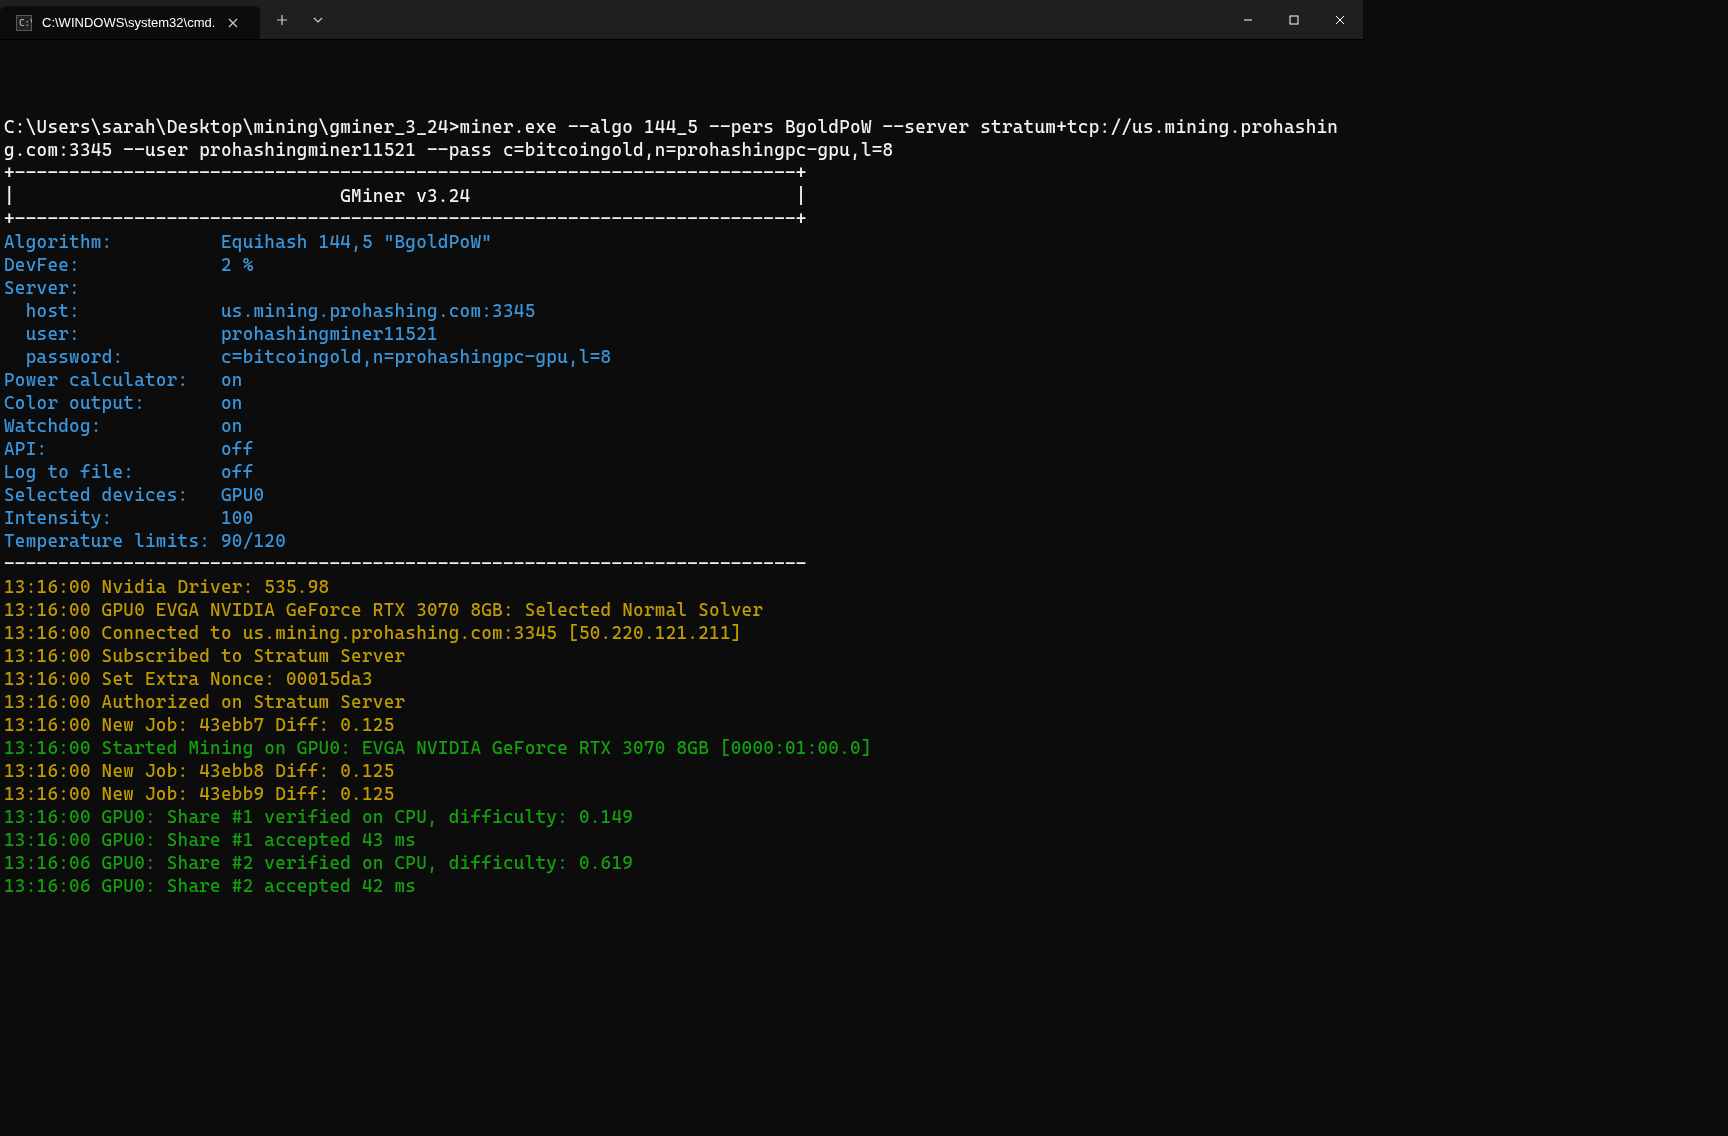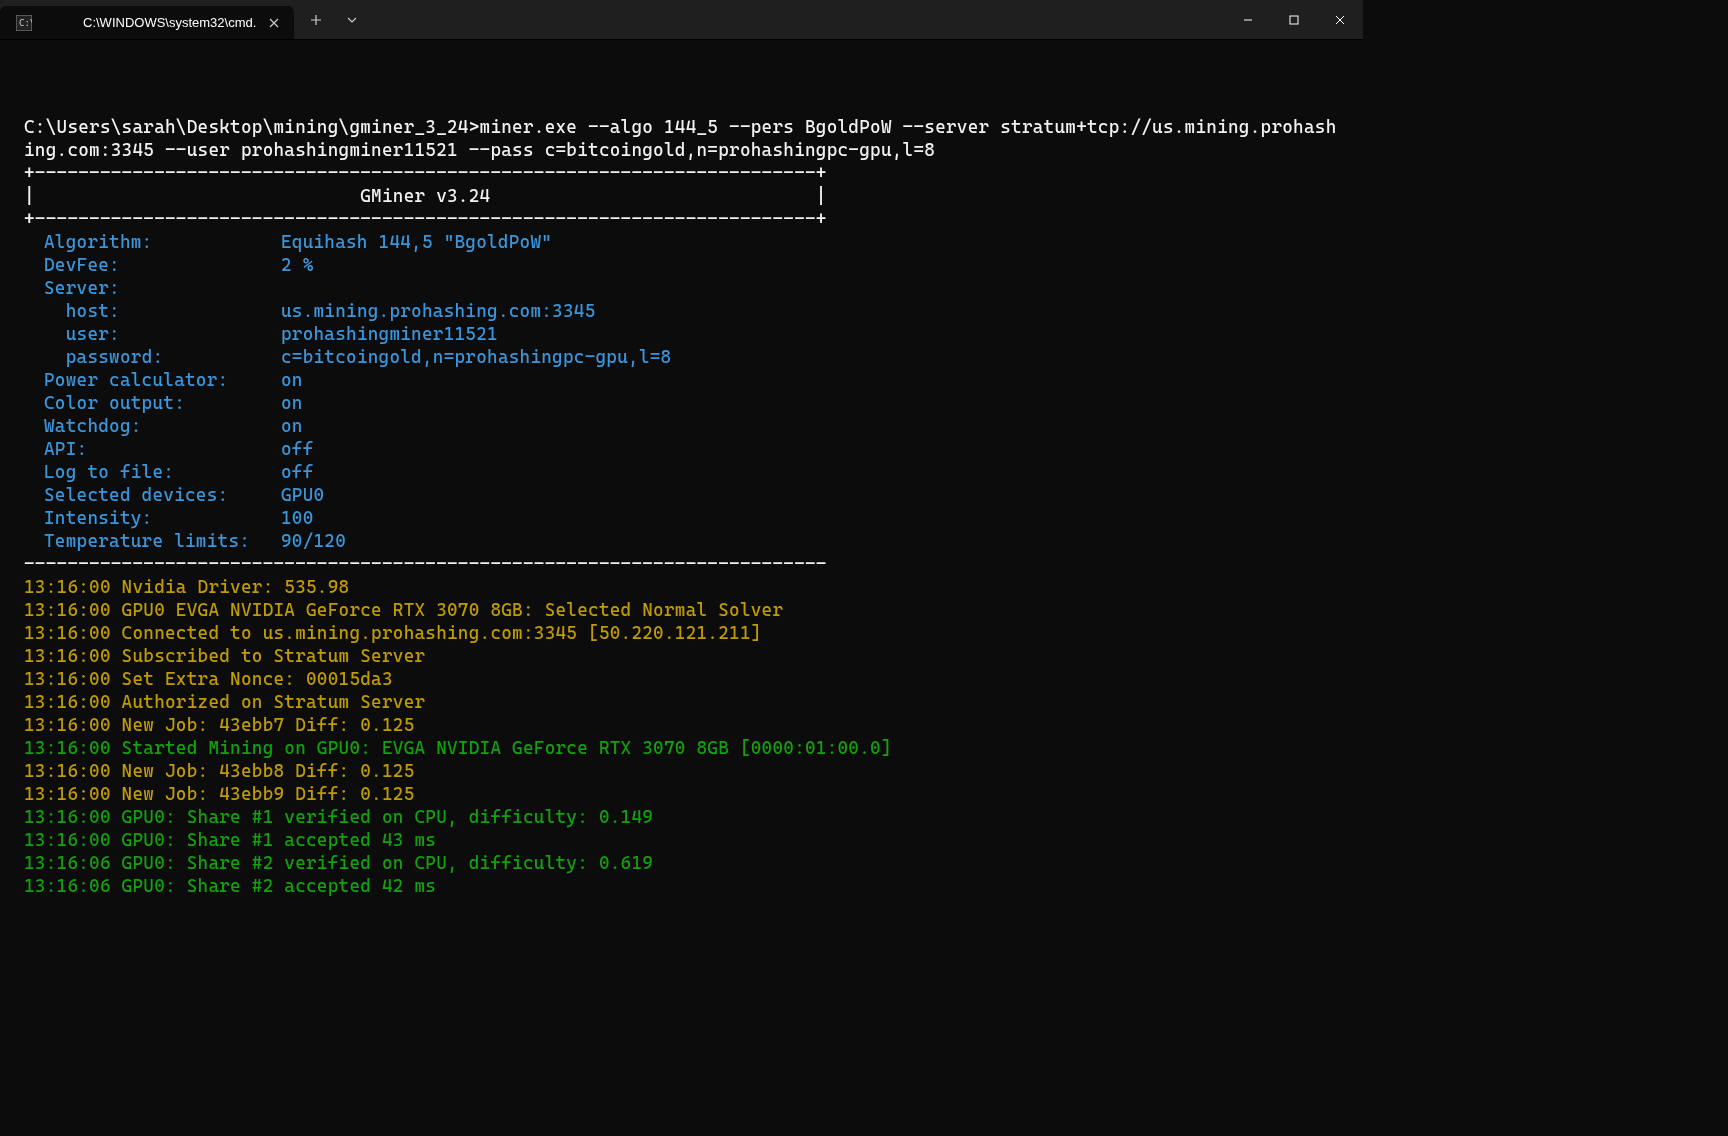--- a/index.html
+++ b/index.html
@@ -43,21 +43,20 @@
       align-items: center;
       justify-content: center;
     }
     .tab-title {
       color: #ffffff;
       font-family: 'Segoe UI', sans-serif;
       font-size: 13px;
       white-space: nowrap;
       overflow: hidden;
       text-overflow: ellipsis;
-      margin-left: 41px;
     }
     .tab-close {
       color: #cccccc;
       width: 16px;
       height: 16px;
       display: flex;
       align-items: center;
       justify-content: center;
       font-size: 14px;
       cursor: pointer;
@@ -87,31 +86,31 @@
       width: 46px;
       display: flex;
       align-items: center;
       justify-content: center;
       color: #ffffff;
       cursor: pointer;
     }
     .terminal {
       flex: 1;
       background: #0c0c0c;
-      padding: 6px 24px;
+      padding: 6px 4px;
       color: #cccccc;
       font-size: 18px;
       line-height: 23px;
       white-space: pre;
       overflow: hidden;
       letter-spacing: 0.3px;
     }
     .line { white-space: pre-wrap; word-break: break-all; }
     .white { color: #f2f2f2; }
-    .cyan { color: #3a96dd; margin-left: 20px; }
+    .cyan { color: #3a96dd; }
     .yellow { color: #c19c00; }
     .green { color: #13a10e; text-align: right; }
   </style>
 </head>
 <body>
 
 <div class="window">
   <div class="titlebar">
     <div class="tab">
       <span class="tab-icon">

